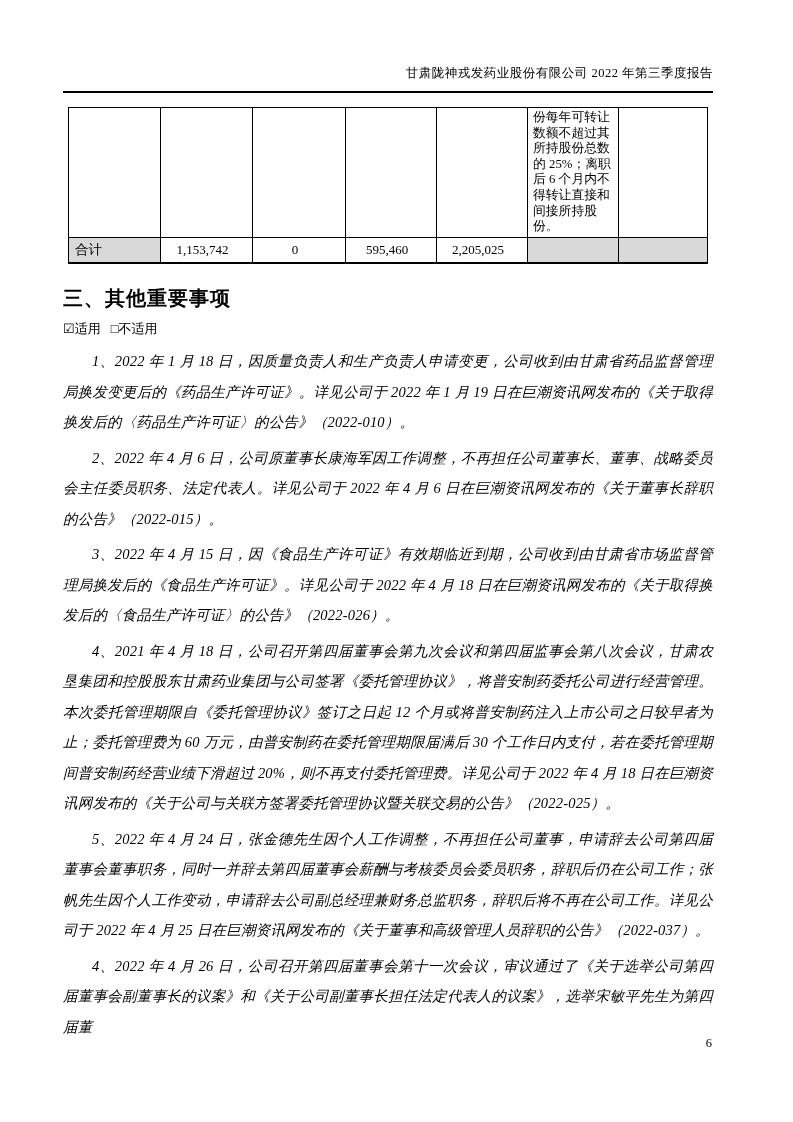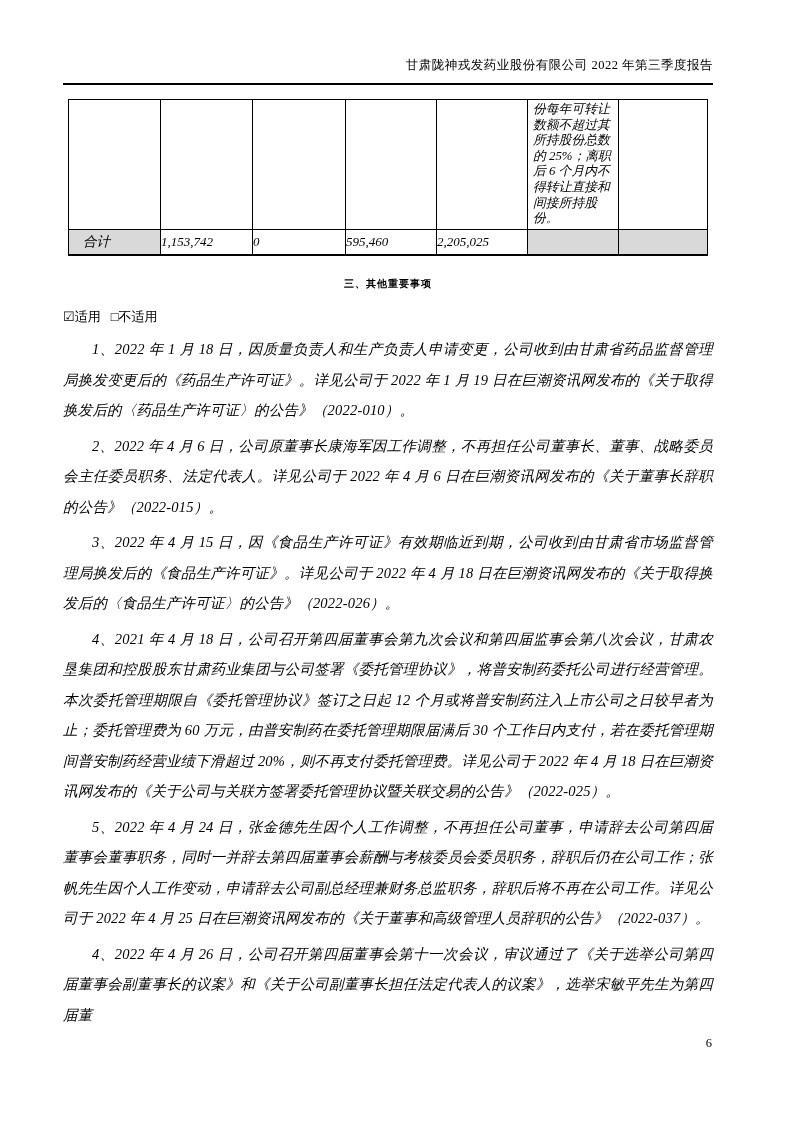--- a/index.html
+++ b/index.html
@@ -8,21 +8,21 @@
     position:relative;
     width:793px; height:1122px;
     margin:0 auto;
     background:#ffffff;
     font-family:"Liberation Serif","DejaVu Serif",serif;
     color:#000;
     overflow:hidden;
   }
   .content {
     position:absolute;
-    left:63px; right:80px; top:4px;
+    left:63px; right:80px; top:12px;
   }
   .page-header {
     padding-top:52px;
     text-align:right;
     font-size:12.5px;
     letter-spacing:0.5px;
     line-height:18px;
   }
   .header-rule {
     margin-top:9px;
@@ -33,50 +33,48 @@
     table-layout:fixed;
     margin-top:14px;
     margin-left:5px;
     width:639px;
     font-size:13px;
   }
   table.cont-table td {
     border:1px solid #000;
     vertical-align:top;
     overflow:hidden;
-    font-style:italic;
   }
   tr.row-cont td { height:126px; }
   tr.row-total td { height:26px; vertical-align:middle; border-bottom:2px solid #000; }
   td.note-cell {
     font-size:12.8px;
     line-height:15.6px;
     padding:2px 2px 2px 5px;
   }
   td.label-cell {
     background:#d9d9d9;
-    padding-left:14px;
+    padding-left:6px;
     font-size:13.5px;
     margin-top:32px;
   }
   td.num-cell {
-    text-align:left;
+    text-align:center;
     padding-right:8px;
     font-size:13px;
   }
   td.gray-cell { background:#d9d9d9; }
   .section-heading {
     margin-top:21px;
-    font-size:10px;
+    font-size:20px;
     font-weight:bold;
     letter-spacing:1px;
-    text-align:center;
   }
   .applicability {
-    margin-top:17px;
+    margin-top:8px;
     font-size:13px;
   }
   .applicability .gap { display:inline-block; width:10px; }
   .body-text { margin-top:8px; }
   .body-text p {
     font-size:14.5px;
     line-height:30.5px;
     text-align:justify;
     text-indent:2em;
     margin-bottom:5px;

